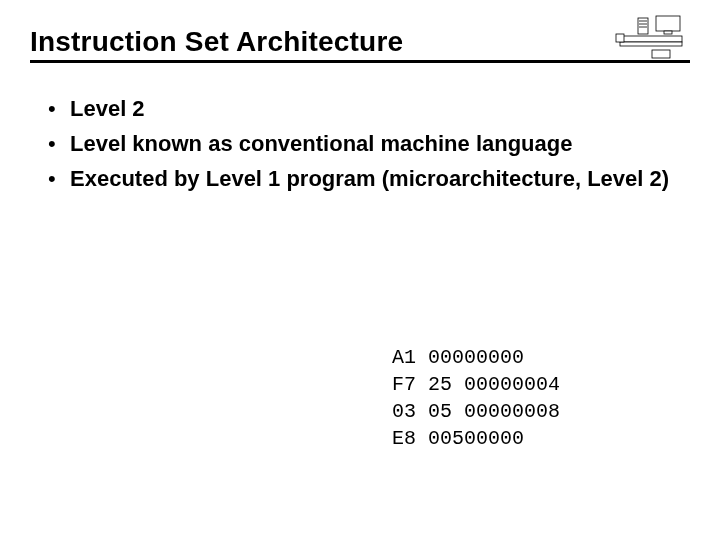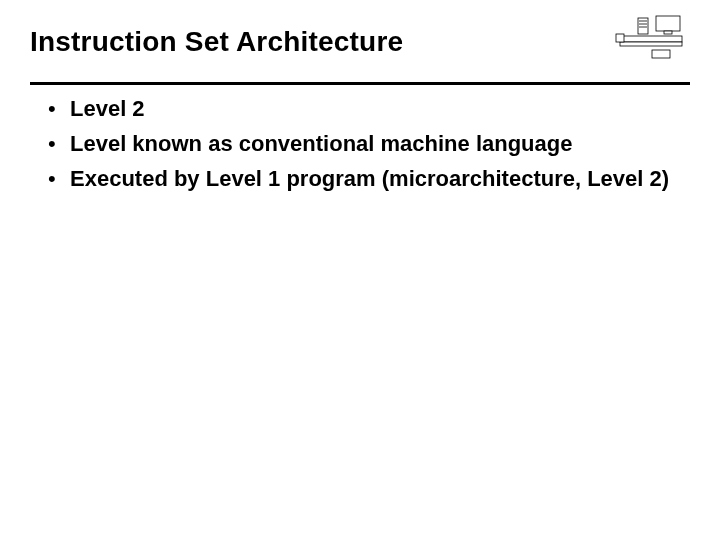--- a/index.html
+++ b/index.html
@@ -16,21 +16,21 @@
   position: relative;
   width: 720px;
   height: 540px;
   box-sizing: border-box;
 }
 .header {
   position: absolute;
   top: 26px;
   left: 30px;
   right: 30px;
-  padding-bottom: 24px;
+  padding-bottom: 2px;
   border-bottom: 3px solid #000;
 }
 .title {
   font-size: 28px;
   font-weight: 700;
   letter-spacing: 0.2px;
 }
 .diagram {
   position: absolute;
   top: 14px;
@@ -108,14 +108,18 @@
     <div class="bullet">
       <div class="dot">•</div>
       <div class="txt">Level known as conventional machine language</div>
     </div>
     <div class="bullet">
       <div class="dot">•</div>
       <div class="txt">Executed by Level 1 program (microarchitecture, Level 2)</div>
     </div>
   </div>
 
+  <div class="codeblock"><span>A1 00000000</span>
+<span>F7 25 00000004</span>
+<span>03 05 00000008</span>
+<span>E8 00500000</span></div>
 
 </div>
 
 </body></html>

